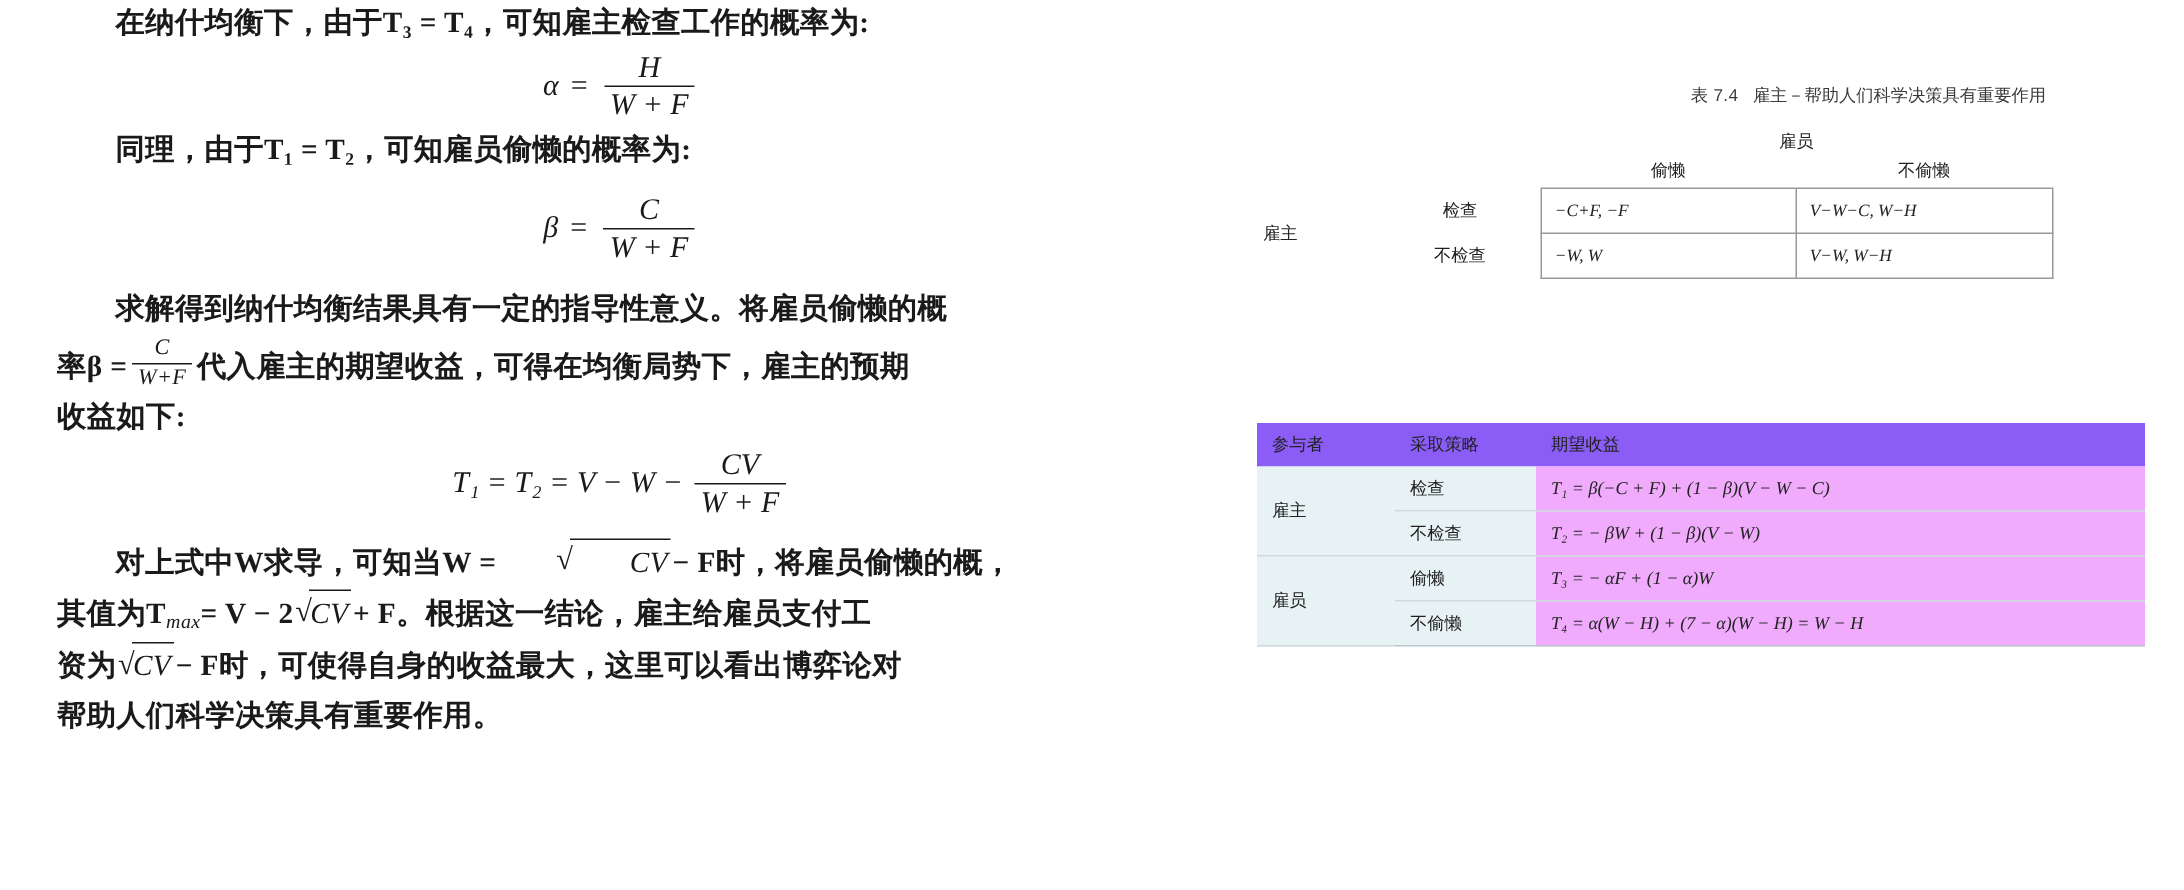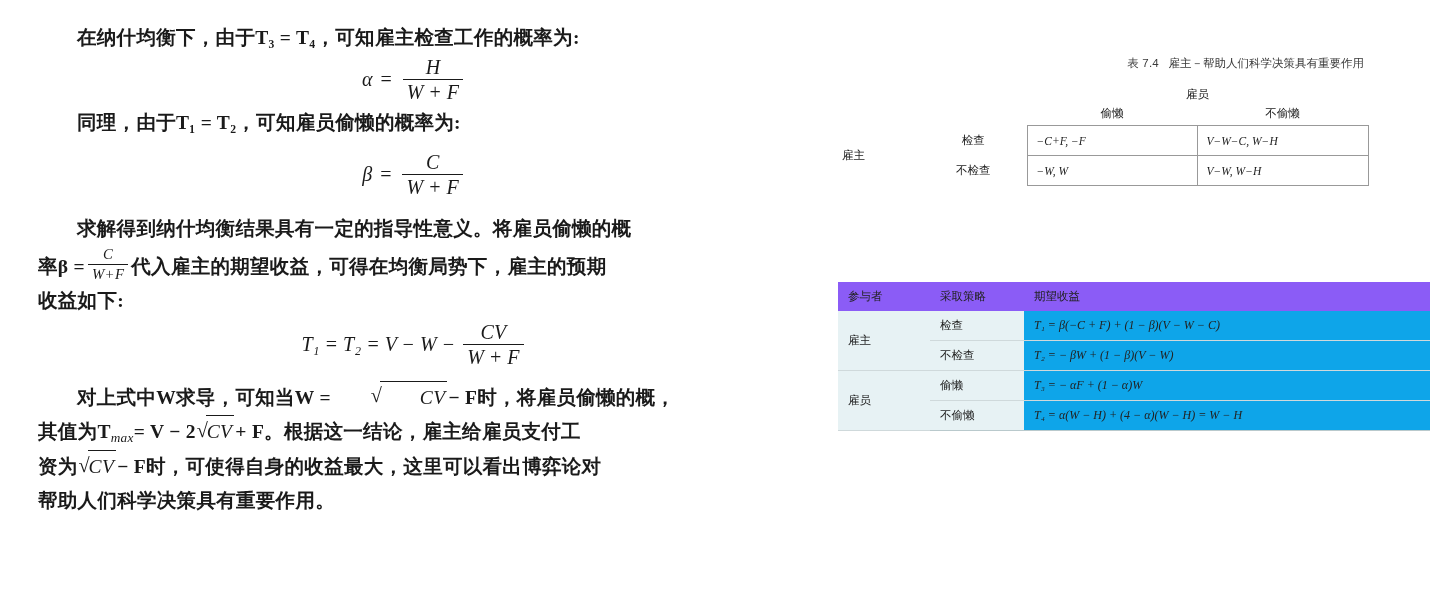--- a/index.html
+++ b/index.html
@@ -20,21 +20,21 @@
     height: 593px;
   }
 
   
   .left-col {
     position: absolute;
     left: 0;
     top: 0;
     width: 820px;
     height: 593px;
-    padding: 22px 30px 0 38px;
+    padding: 0 30px 0 38px;
     box-sizing: border-box;
   }
   .para {
     font-size: 19.5px;
     line-height: 1.62;
     letter-spacing: 0.3px;
     margin: 0 0 2px 0;
     font-family: "Liberation Serif", serif;
     font-weight: 600;
   }
@@ -220,21 +220,21 @@
     padding: 7px 10px;
     font-size: 11.5px;
     border: none;
     font-family: "Liberation Sans", sans-serif;
   }
   .t75-table td {
     padding: 7px 10px;
     font-size: 11.5px;
     border-bottom: 1px solid #cfd9db;
     color: #222;
-    background: #0ea5e9;
+    background: #f0abfc;
     font-family: "Liberation Sans", sans-serif;
   }
   .t75-table td.party {
     background: #e7f2f4;
     text-align: left;
     vertical-align: middle;
     border-bottom: 1px solid #cfd9db;
   }
   .t75-table td.formula {
     font-family: "Liberation Serif", serif;
@@ -378,20 +378,20 @@
           <td class="party">不检查</td>
           <td class="formula">T₂ = − βW + (1 − β)(V − W)</td>
         </tr>
         <tr>
           <td class="party" rowspan="2">雇员</td>
           <td class="party">偷懒</td>
           <td class="formula">T₃ = − αF + (1 − α)W</td>
         </tr>
         <tr class="last">
           <td class="party">不偷懒</td>
-          <td class="formula">T₄ = α(W − H) + (4 − α)(W − H) = W − H</td>
+          <td class="formula">T₄ = α(W − H) + (7 − α)(W − H) = W − H</td>
         </tr>
       </tbody>
         </table>
     </div>
 
   </div>
 </div>
 
 </body></html>

